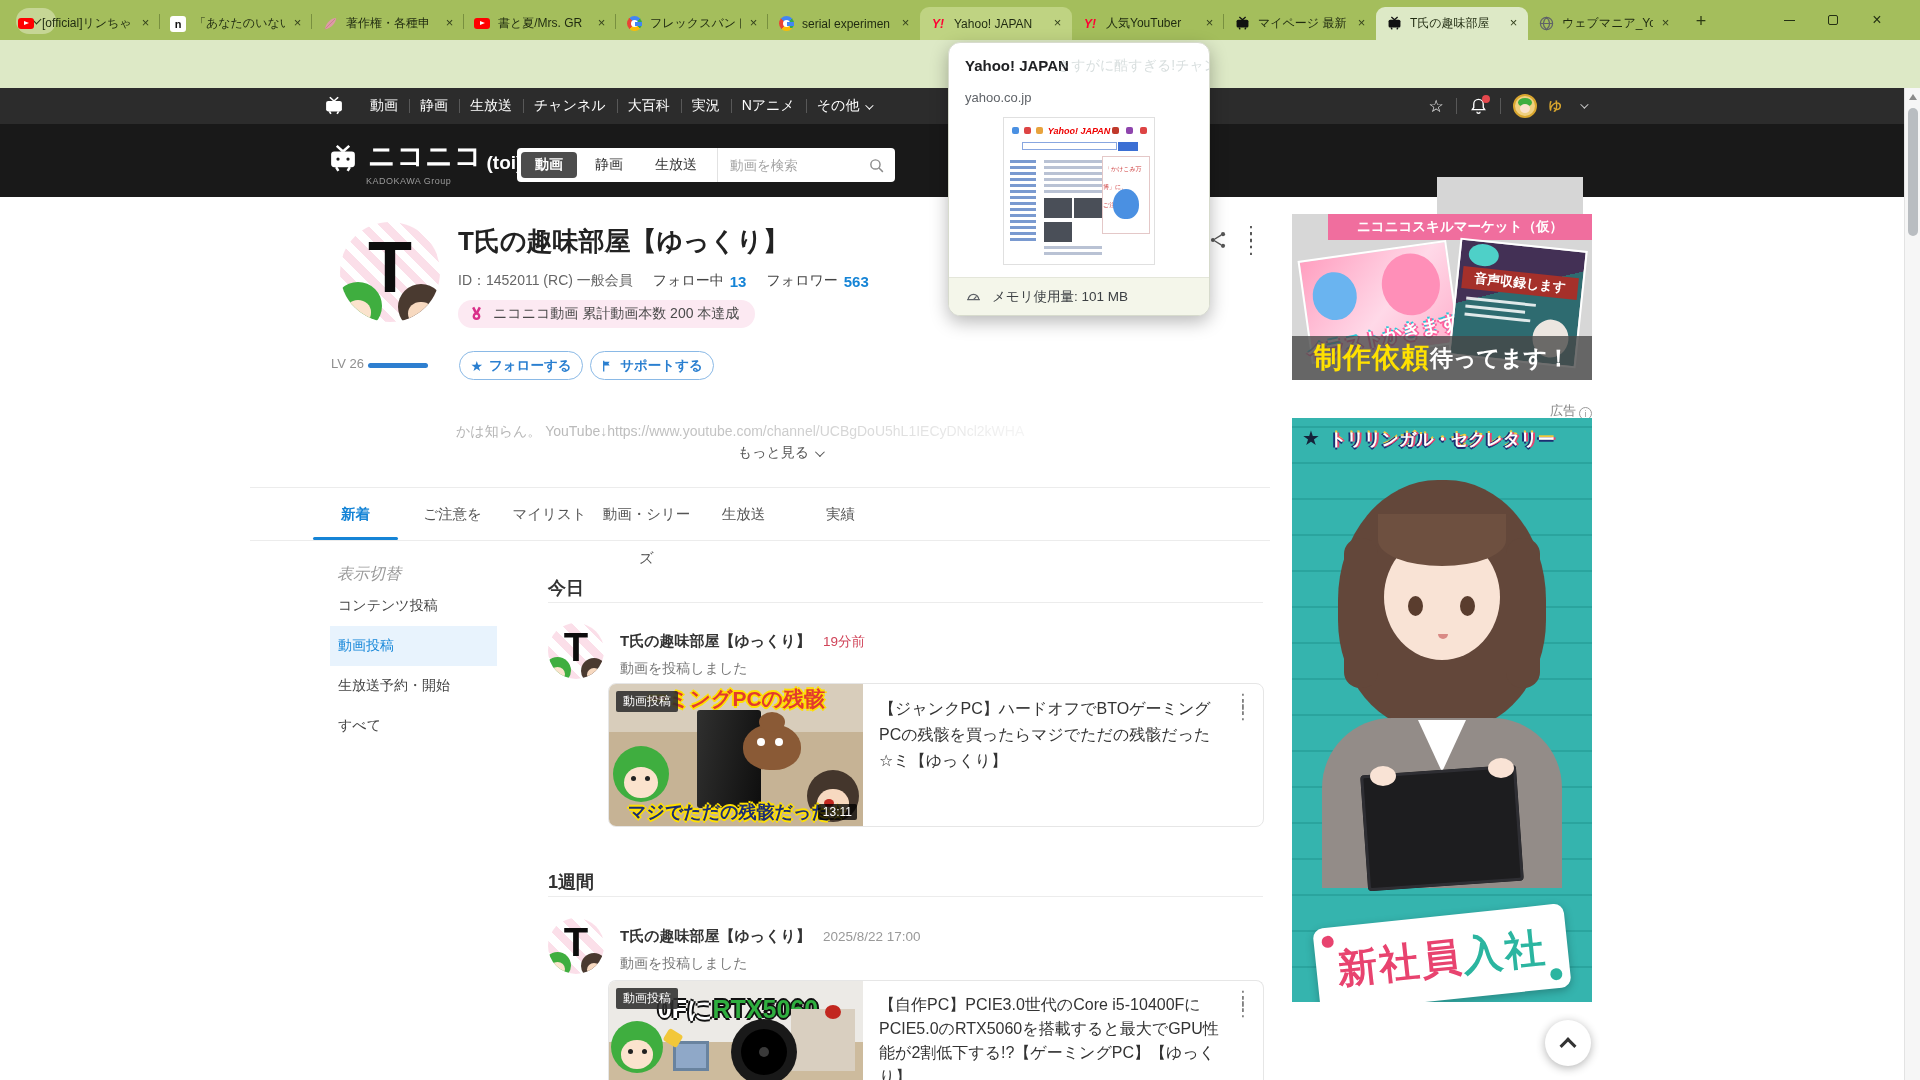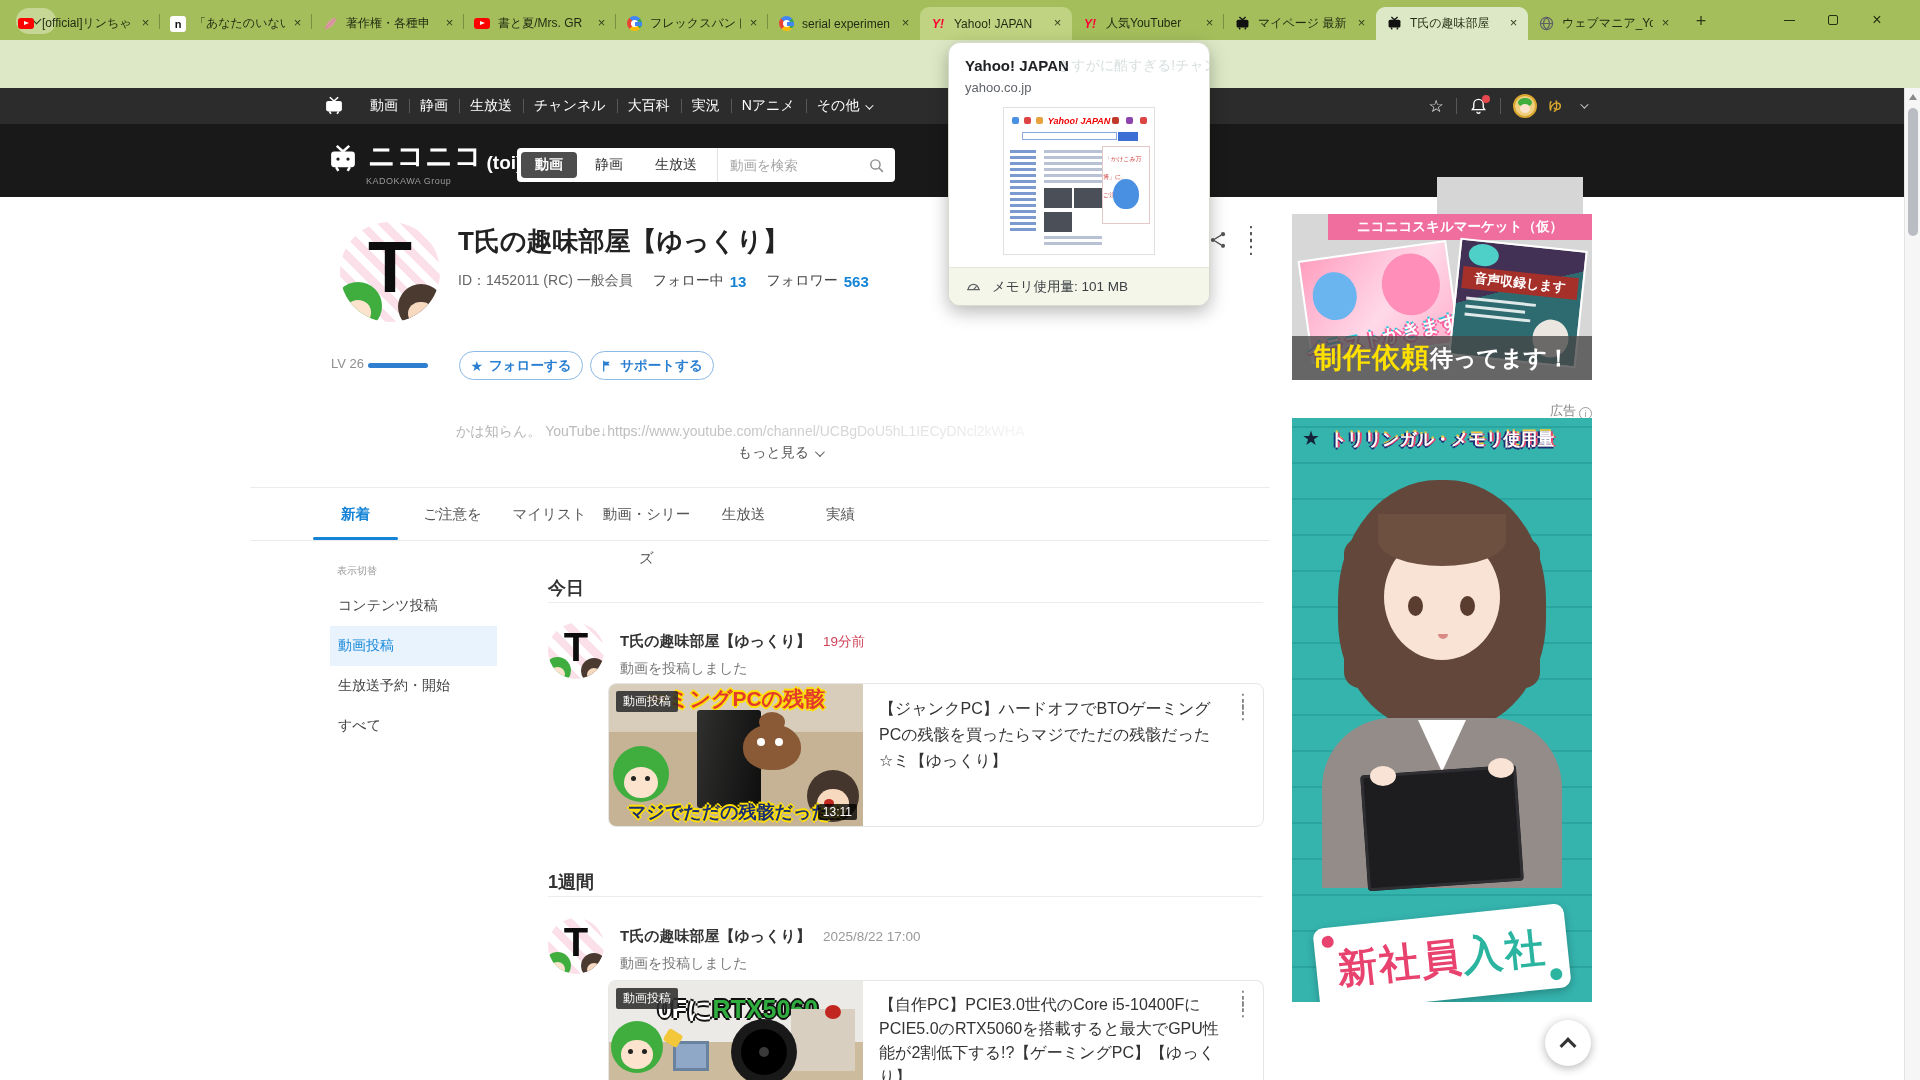--- a/index.html
+++ b/index.html
@@ -43,21 +43,21 @@
     display:flex; align-items:center; padding:0 12px; }
   .urlpill .urltext { font-size:14px; color:#22260f; margin-left:10px; }
   .chromeavatar { position:absolute; left:1849px; top:47px; width:25px; height:25px; border-radius:50%; background:#8e4fa8;
     color:#fff; font-size:12px; display:flex; align-items:center; justify-content:center; }
 
   
   #hovercard { position:absolute; left:948px; top:42px; width:262px; background:#fff; border:1px solid #d7dbcd;
     border-radius:12px; box-shadow:0 6px 18px rgba(0,0,0,.28); z-index:60; overflow:hidden; }
   #hovercard .hc-title { font-size:15px; font-weight:700; color:#202124; margin:14px 16px 0; }
   #hovercard .hc-ghost { position:absolute; left:108px; top:14px; font-size:14px; color:#9aa; opacity:.38; }
-  #hovercard .hc-domain { font-size:13px; color:#5f6368; margin:6px 16px 0; }
+  #hovercard .hc-domain { font-size:13px; color:#5f6368; margin:16px 16px 0; }
   .hc-preview { width:152px; height:148px; margin:12px auto 12px; border:1px solid #e0e0e0; background:#fff; position:relative; overflow:hidden; }
   .hc-foot { border-top:1px solid #e4e6da; background:#f4f6ea; height:38px; display:flex; align-items:center; padding:0 16px; gap:10px; }
   .hc-foot span { font-size:13.5px; color:#3c4043; }
   
   .yp-logo { position:absolute; left:0; right:0; top:8px; text-align:center; font-size:9px; font-weight:800; font-style:italic; color:#e00; }
   .yp-iconrow i { position:absolute; top:9px; width:7px; height:7px; border-radius:2px; }
   .yp-search { position:absolute; left:18px; top:24px; width:95px; height:8px; border:1px solid #88a6e0; background:#fff; }
   .yp-btn { position:absolute; left:114px; top:24px; width:20px; height:9px; background:#3b6fd4; }
   .yp-leftcol i { position:absolute; left:6px; width:26px; height:3px; background:#7a9ad0; }
   .yp-news i { position:absolute; left:40px; width:58px; height:3px; background:#b9c2d4; }
@@ -115,21 +115,21 @@
 
   
   .ctabs-topline { position:absolute; left:250px; top:399px; width:1020px; height:1px; background:#ececec; }
   .ctabs { position:absolute; left:307px; top:404px; height:48px; display:flex; }
   .ctab { width:97px; text-align:center; font-size:14.5px; color:#555; line-height:44px; position:relative; }
   .ctab.active { color:#1584d6; font-weight:700; }
   .ctab.active:after { content:""; position:absolute; left:6px; right:6px; bottom:0; height:3px; background:#1584d6; border-radius:2px; }
   .ctabs-botline { position:absolute; left:250px; top:452px; width:1020px; height:1px; background:#ececec; }
 
   
-  .sb-label { position:absolute; left:337px; top:476px; font-size:10px; color:#9a9a9a; }
+  .sb-label { position:absolute; left:337px; top:476px; font-size:16px; color:#9a9a9a;font-style:italic; }
   .sb-item { position:absolute; left:330px; width:167px; height:40px; display:flex; align-items:center; padding-left:8px;
     font-size:14px; color:#444; }
   .sb-item.active { background:#e8f3fd; color:#1687d9; }
 
   
   .sechead { position:absolute; left:548px; font-size:18px; font-weight:700; color:#333; }
   .secline { position:absolute; left:548px; width:715px; height:1px; background:#ececec; }
   .postname { position:absolute; left:620px; display:flex; align-items:baseline; gap:12px; }
   .postname b { font-size:15px; color:#333; }
   .ptime-red { font-size:13.5px; color:#d04358; }
@@ -481,20 +481,33 @@
     <div class="abs" style="left:1242px;top:142px;font-size:18px;color:#555;line-height:7px;text-align:center;width:14px">⋮<br>⋮<br>⋮</div>
 
     <div class="idrow nowrap">
       <span>ID：1452011 (RC) 一般会員</span>
       <span class="lbl">フォロー中</span>
       <span class="cnt">13</span>
       <span class="lbl">フォロワー</span>
       <span class="cnt">563</span>
     </div>
 
+    <div class="pbadge nowrap">
+      <span>
+        <svg width="17" height="17" viewBox="0 0 24 24">
+            <g fill="#d9308a">
+              <rect x="7.6" y="1.5" width="3.6" height="9" transform="rotate(-28 9.4 6)"></rect>
+              <rect x="12.8" y="1.5" width="3.6" height="9" transform="rotate(28 14.6 6)"></rect>
+              <circle cx="12" cy="14.5" r="5.4"></circle>
+            </g>
+            <circle cx="12" cy="14.5" r="2.1" fill="#fce9f2"></circle>
+          </svg>
+      </span>
+      <span>ニコニコ動画 累計動画本数 200 本達成</span>
+    </div>
 
     <div class="lvl nowrap">LV 26</div>
     <div class="lvlbar"></div>
 
     <div class="pillbtn" style="left:459px">
       <span style="font-size:14px">★</span>
       <span>フォローする</span>
     </div>
     <div class="pillbtn" style="left:590px">
       <span>
@@ -617,21 +630,21 @@
       <div class="band">
         <span class="em">制作依頼</span>
           <span class="rest">待ってます！</span>
       </div>
     </div>
 
     <div class="adlabel"><span>広告</span><span class="i">i</span></div>
 
     <div class="ad2">
       <span class="star">★</span>
-      <div class="toptxt">トリリンガル・メモリ使用量</div>
+      <div class="toptxt">トリリンガル・セクレタリー</div>
       <div class="sec-hair"></div>
       <div class="sec-strand" style="left:52px"></div>
       <div class="sec-strand" style="left:214px"></div>
       <div class="sec-face"></div>
       <div class="sec-bangs"></div>
       <div class="sec-eye" style="left:116px"></div>
       <div class="sec-eye" style="left:168px"></div>
       <div class="sec-mouth"></div>
       <div class="sec-body"></div>
       <div class="sec-shirt"></div>

